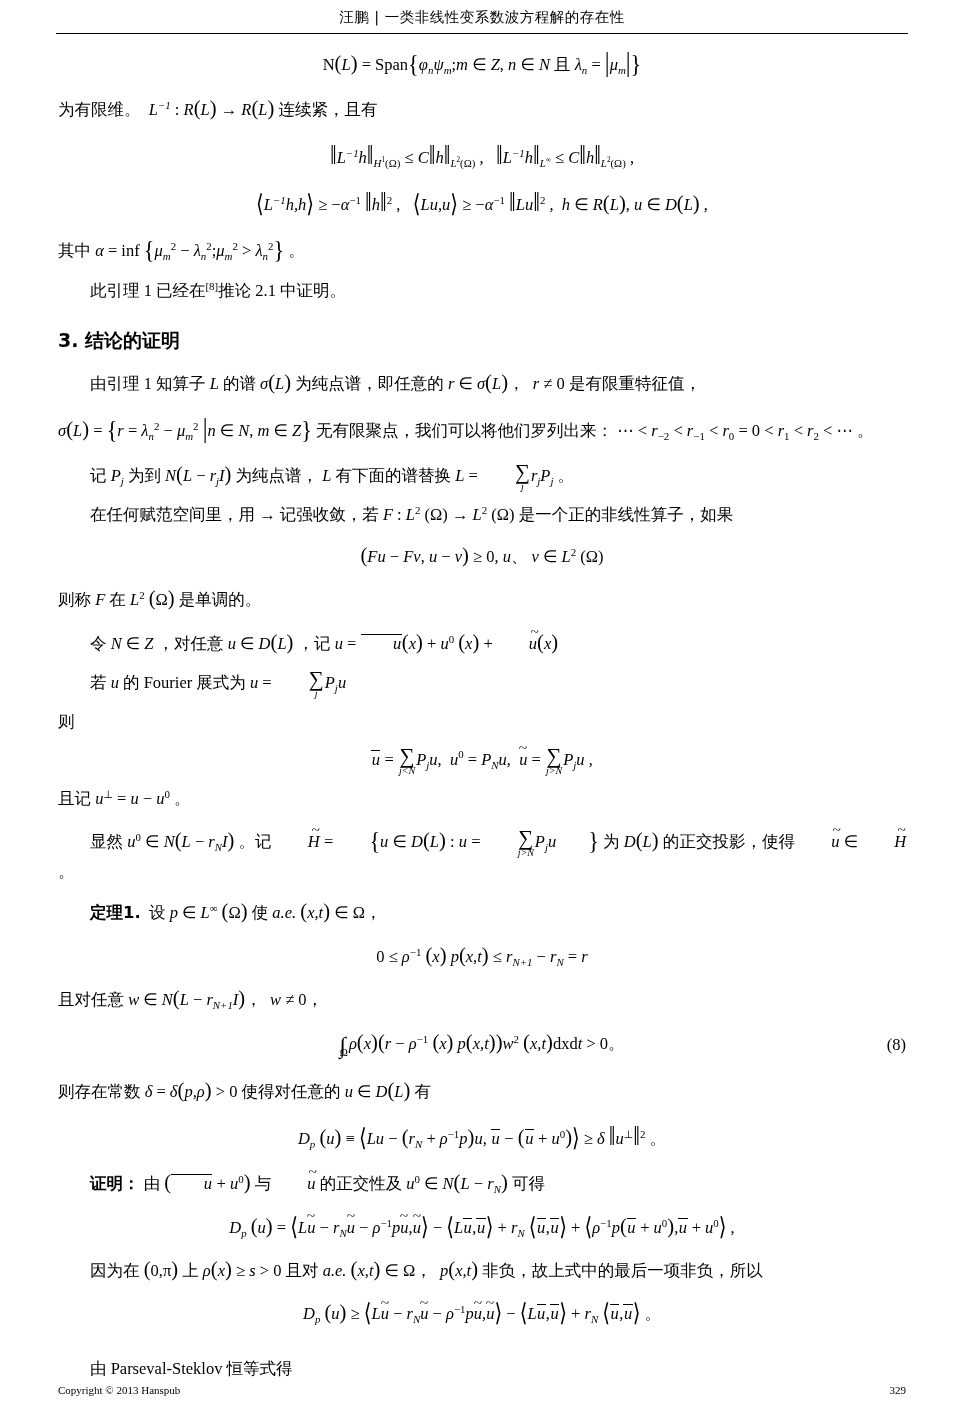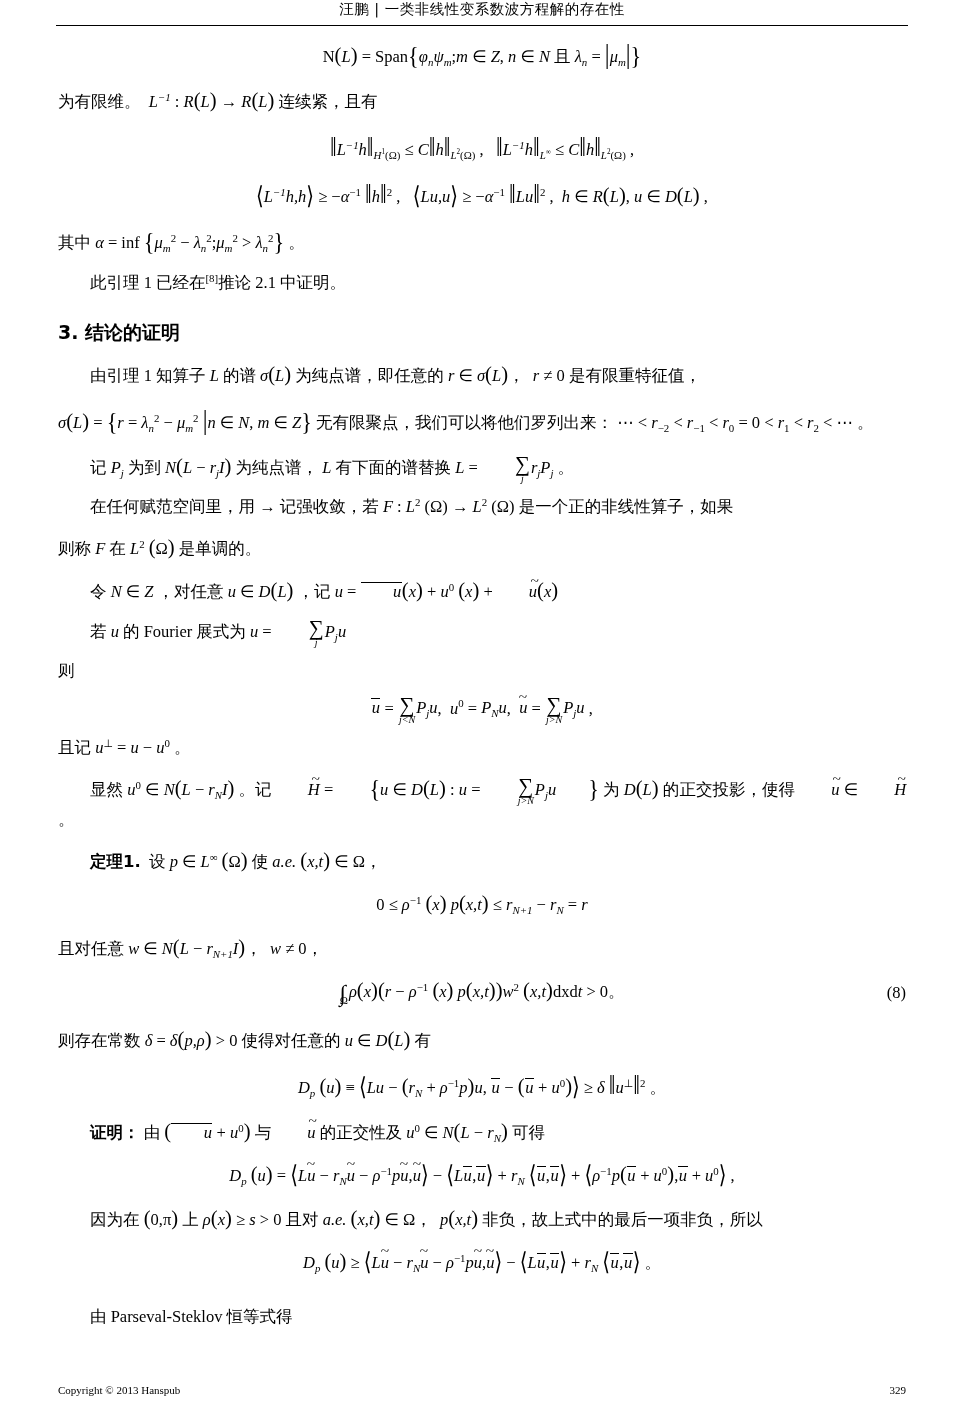--- a/index.html
+++ b/index.html
@@ -20,21 +20,21 @@
     width: 964px;
     height: 1414px;
     box-sizing: border-box;
     padding: 0 58px;
   }
   
   .runhead {
     text-align: center;
     font-family: "DejaVu Sans", sans-serif;
     font-size: 14.5px;
-    padding-top: 0;
+    padding-top: 8px;
     letter-spacing: 0.5px;
   }
   .rule {
     border-bottom: 1px solid #000;
     margin-top: 6px;
     margin-left: -2px;
     margin-right: -2px;
   }
   
   .body-block {
@@ -250,20 +250,23 @@
     </div>
 
     <div class="para indent">
       <span>在任何赋范空间里，用</span>
       →
       <span>记强收敛，若</span>
       <span class="m">F</span> : <span class="m">L</span><sup>2</sup> <span class="mr">(Ω)</span> → <span class="m">L</span><sup>2</sup> <span class="mr">(Ω)</span>
       <span>是一个正的非线性算子，如果</span>
     </div>
 
+    <div class="center">
+      <span class="big">(</span><span class="m">Fu</span> − <span class="m">Fv</span>, <span class="m">u</span> − <span class="m">v</span><span class="big">)</span> ≥ 0, <span class="m">u</span>、 <span class="m">v</span> ∈ <span class="m">L</span><sup>2</sup> <span class="mr">(Ω)</span>
+    </div>
 
     <div class="para">
       <span>则称</span>
       <span class="m">F</span>
       <span>在</span>
       <span class="m">L</span><sup>2</sup> <span class="big">(</span><span class="mr">Ω</span><span class="big">)</span>
       <span>是单调的。</span>
     </div>
 
     <div class="para indent">

